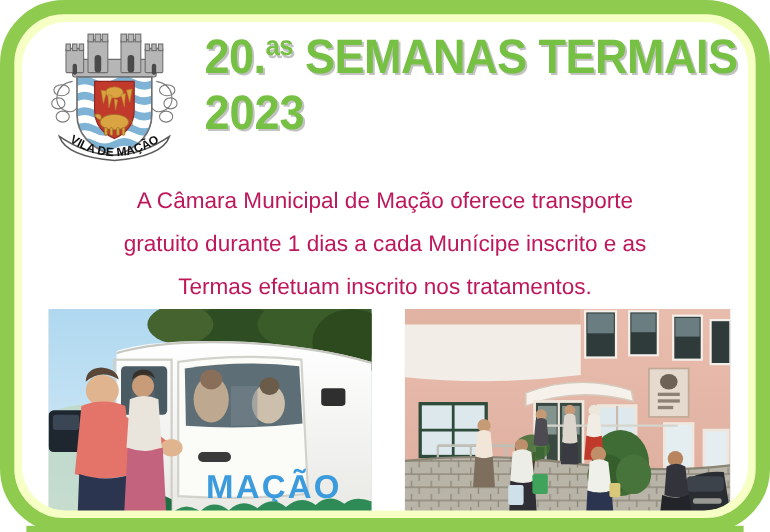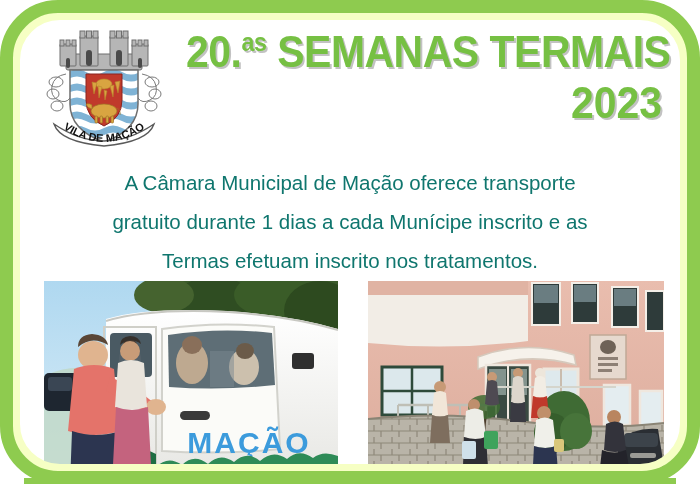--- a/index.html
+++ b/index.html
@@ -75,21 +75,21 @@
     height: 134px;
   }
   .coat svg { display:block; width:128px; height:134px; }
 
   
   .title-block {
     position: absolute;
     left: 168px;
     top: 26px;
     width: 512px;
-    text-align: right;
+    text-align: left;
   }
   .title-line {
     font-family: "Liberation Sans Narrow", "Liberation Sans", sans-serif;
     font-weight: bold;
     font-size: 44px;
     line-height: 52px;
     letter-spacing: -0.5px;
     color: #76C043;
     text-shadow: 2px 2px 0 rgba(120,120,120,0.45);
     white-space: nowrap;
@@ -112,21 +112,21 @@
     transform-origin: center center;
   }
 
   
   .body-copy {
     position: absolute;
     left: 56px;
     top: 163px;
     width: 588px;
     text-align: center;
-    color: #0f766e;
+    color: #be185d;
     font-family: "Liberation Sans", sans-serif;
     font-size: 20.5px;
     line-height: 39px;
     z-index: 10;
   }
   .body-copy p { margin: 0; }
 
   
   .photos {
     position: absolute;

